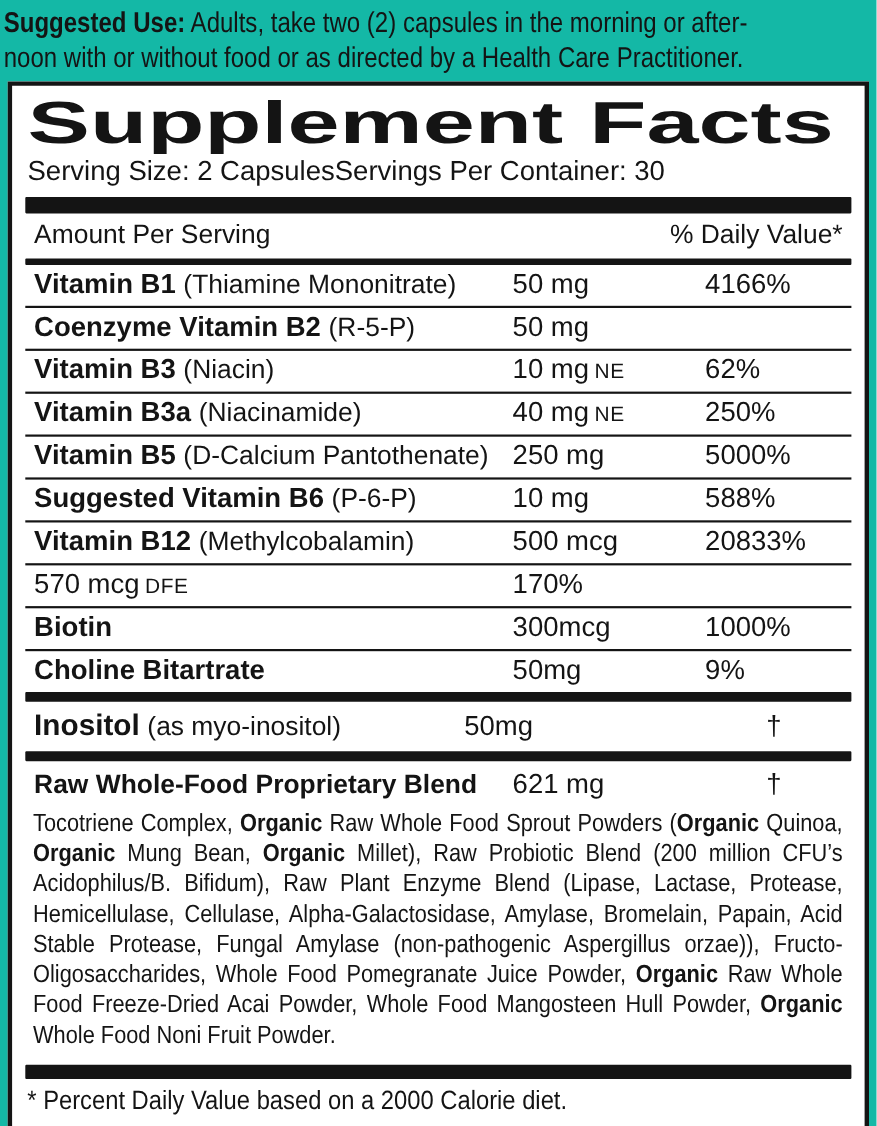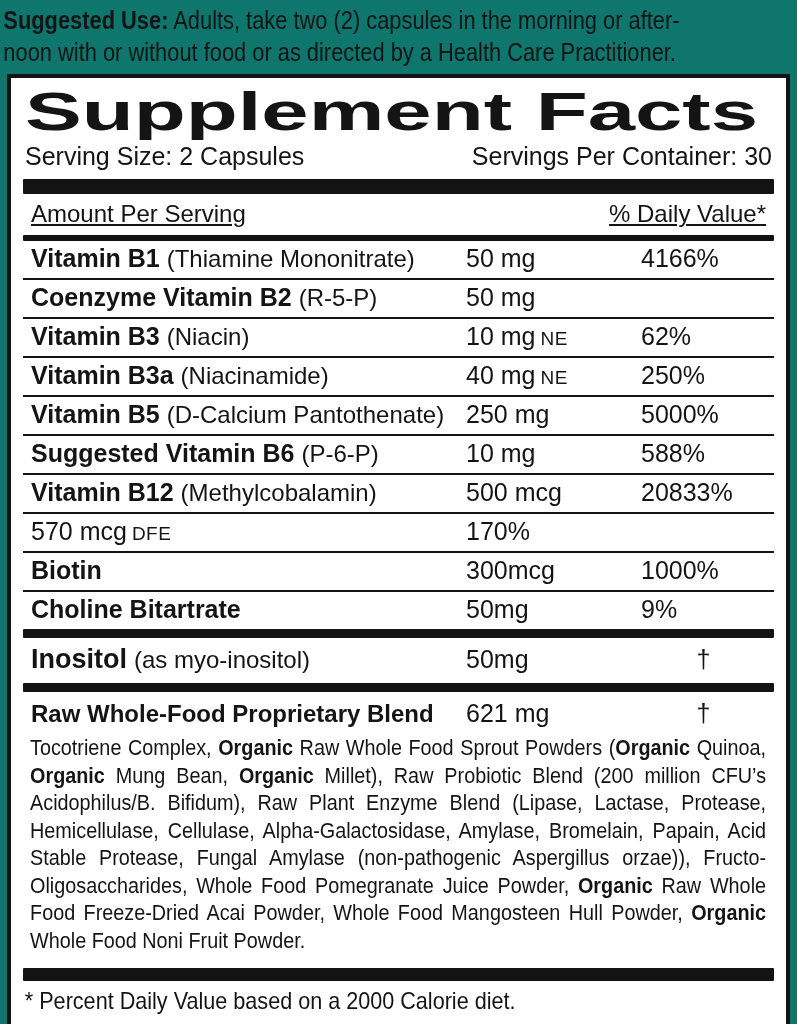--- a/index.html
+++ b/index.html
@@ -2,21 +2,21 @@
 <html><head>
 <meta charset="utf-8">
 <style>
   html,body{margin:0;padding:0;background:#fff;}
   body{
     width:797px;height:1024px;overflow:hidden;
     font-family:"Liberation Sans", sans-serif;
     color:#141414;
     -webkit-font-smoothing:antialiased;
   }
-  .page{width:797px;height:1024px;box-sizing:border-box;overflow:hidden;background:#0f766e;}
+  .page{width:797px;height:1024px;box-sizing:border-box;overflow:hidden;background:#14b8a6;}
 
   
   .suggested{
     padding:5px 2px 2px 4px;
     font-size:26px;line-height:1.22;
     transform:scaleX(0.84);transform-origin:0 0;width:119%;
   }
   .suggested .line{display:block;white-space:nowrap;}
   .suggested b{font-weight:bold;}
 
@@ -25,33 +25,33 @@
     margin:4px 7px 0 7px;
     border:4px solid #141414;border-bottom-width:7px;
     padding:4px 12px 6px 12px;
     box-sizing:border-box;
     background:#fff;
   }
   .title-svg{display:block;margin:2px 0 0 2px;}
   .title-svg text{font-family:"Liberation Sans", sans-serif;font-weight:bold;fill:#141414;}
 
   .serving{
-    display:flex;justify-content:space-between;align-items:baseline;
+    display:flex;align-items:baseline;
     font-size:25px;padding:2px 2px 8px 2px;
   }
 
   .bar{background:#141414;border-radius:1px;}
   .bar.b15{height:15px;}
   .bar.b6{height:6px;}
   .bar.b9{height:9px;}
   .bar.b13{height:13px;margin-top:14px;}
 
   .col-header{
     display:flex;justify-content:space-between;align-items:baseline;
-    font-size:24px;padding:6px 8px 7px 8px;text-decoration:underline;
+    font-size:24px;padding:6px 8px 7px 8px;
   }
 
   
   .trow{
     display:grid;grid-template-columns:1fr 175px 125px;
     align-items:baseline;
     padding:3px 8px 5px 8px;
     font-size:25px;
     border-top:2.5px solid #141414;
   }
@@ -65,21 +65,21 @@
   .dv.center{text-align:center;}
 
   
   .fol-name{white-space:nowrap;transform:scaleX(0.70);transform-origin:0 0;width:143%;}
   .fol-name .nm{font-size:27px;}
   .fol-name .det{font-weight:bold;font-size:24px;}
   .fol-sub{font-size:22px;white-space:nowrap;transform:scaleX(0.88);transform-origin:0 0;width:114%;margin-top:2px;}
 
   
   .bigname{font-weight:bold;font-size:27px;white-space:nowrap;}
-  .inositol{padding-top:6px;padding-bottom:8px;}
+  .inositol{padding-top:6px;padding-bottom:8px;gap:44px;}
   .blendrow{padding-top:7px;padding-bottom:2px;}
   .blendrow .nm{font-size:24px;}
 
   
   .blend-desc{
     font-size:22.5px;line-height:1.22;text-align:justify;
     padding:4px 8px 0 8px;box-sizing:border-box;
     transform:scaleX(0.88);transform-origin:0 0;width:113.5%;
   }
   .blend-desc .bold{font-weight:bold;}

